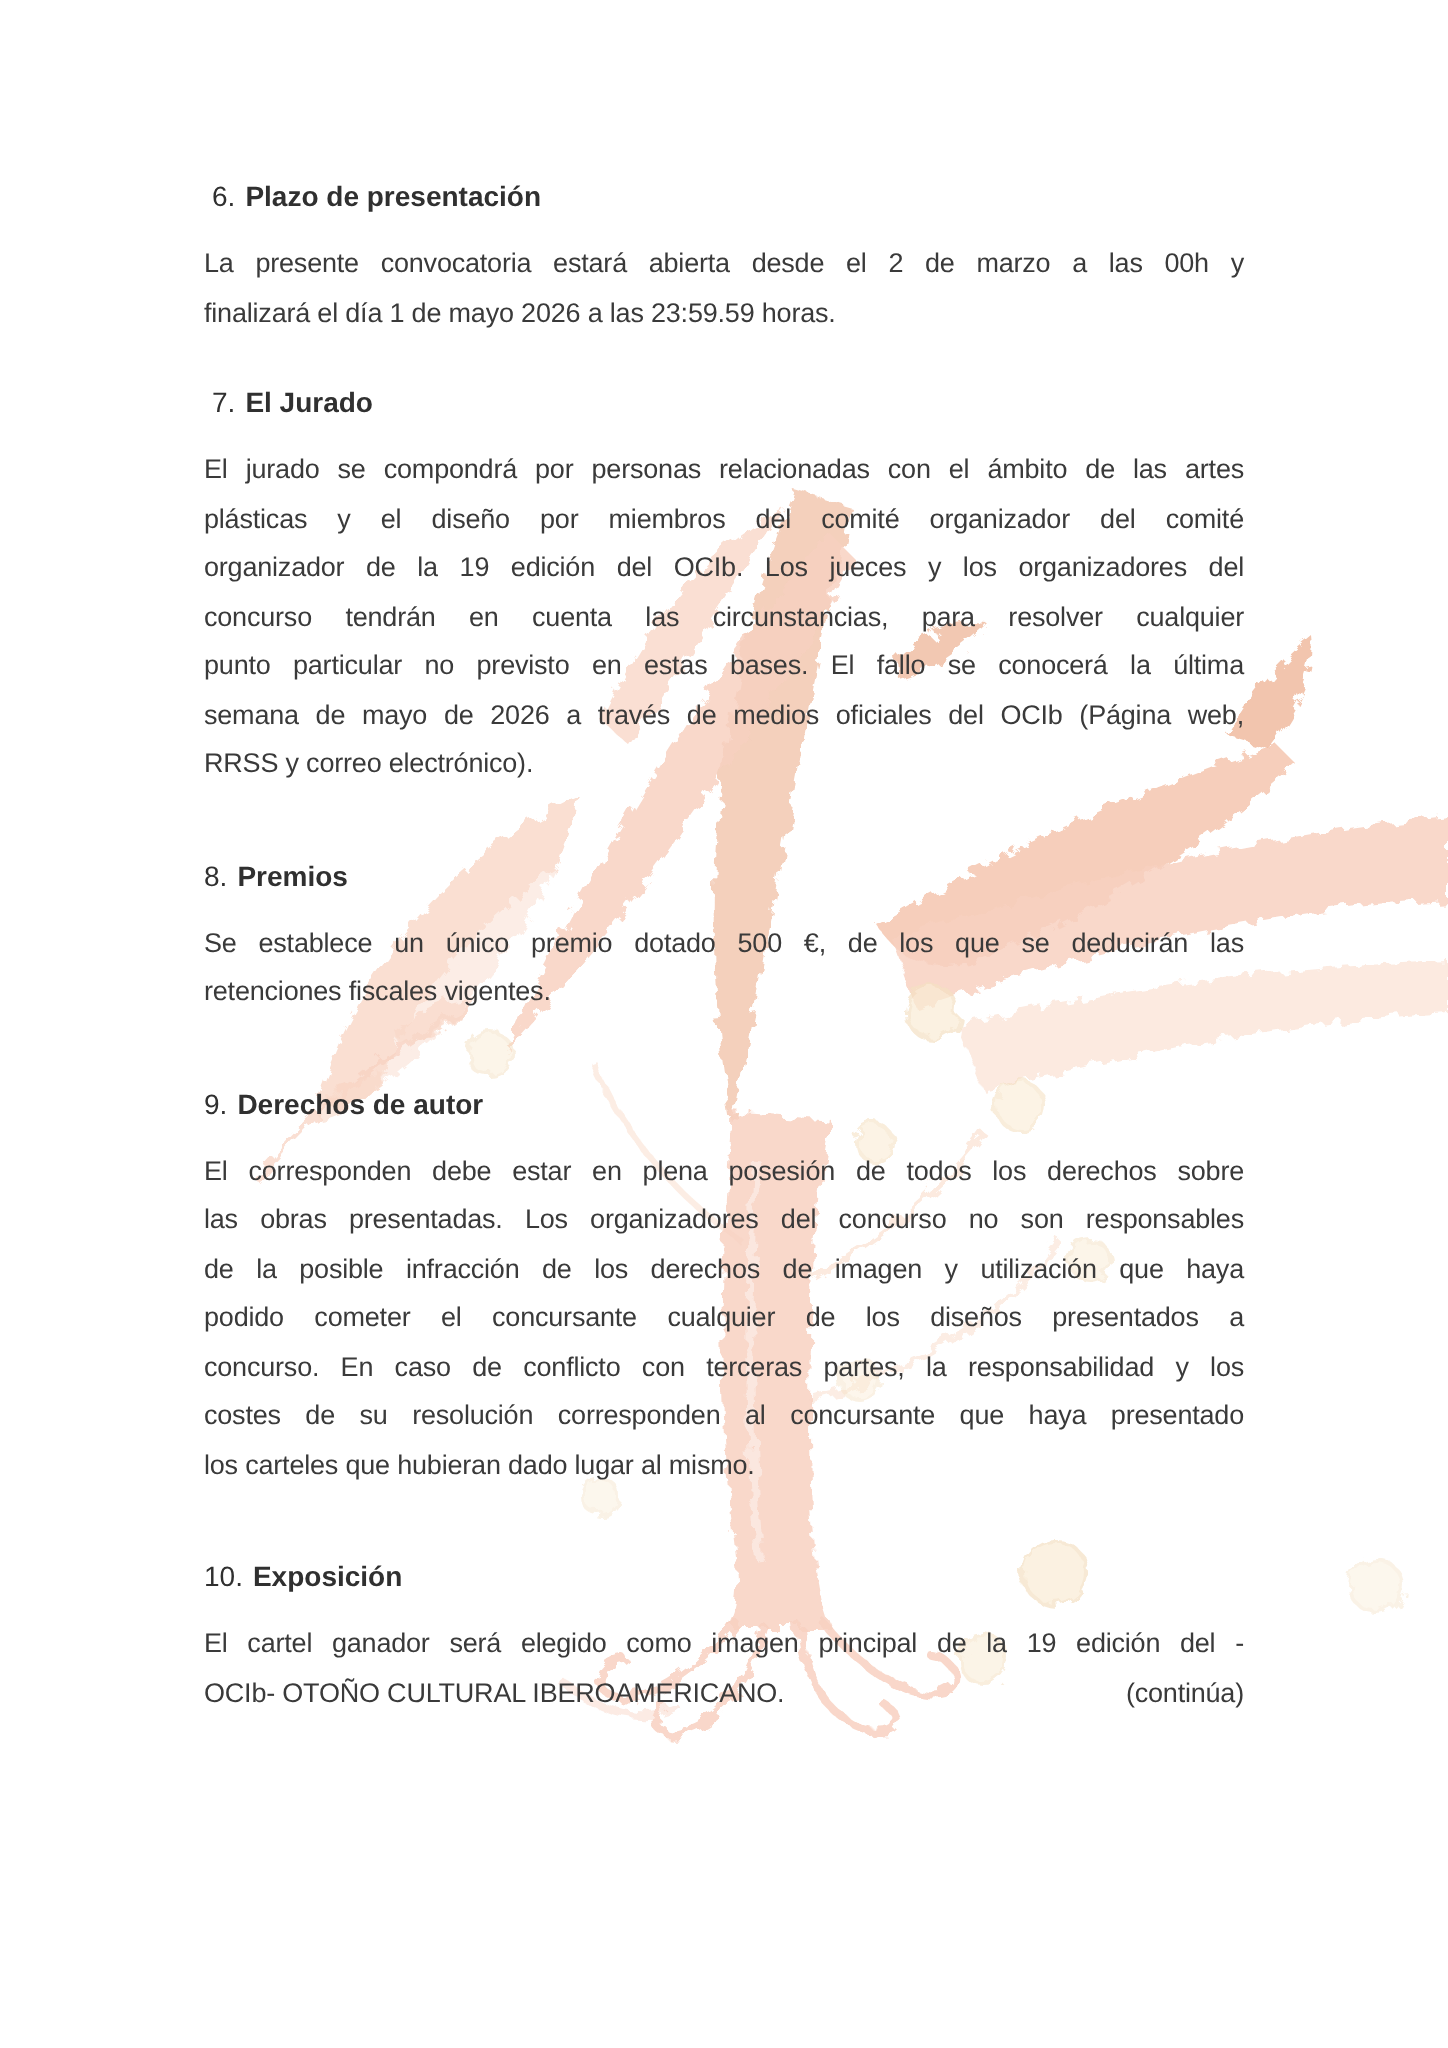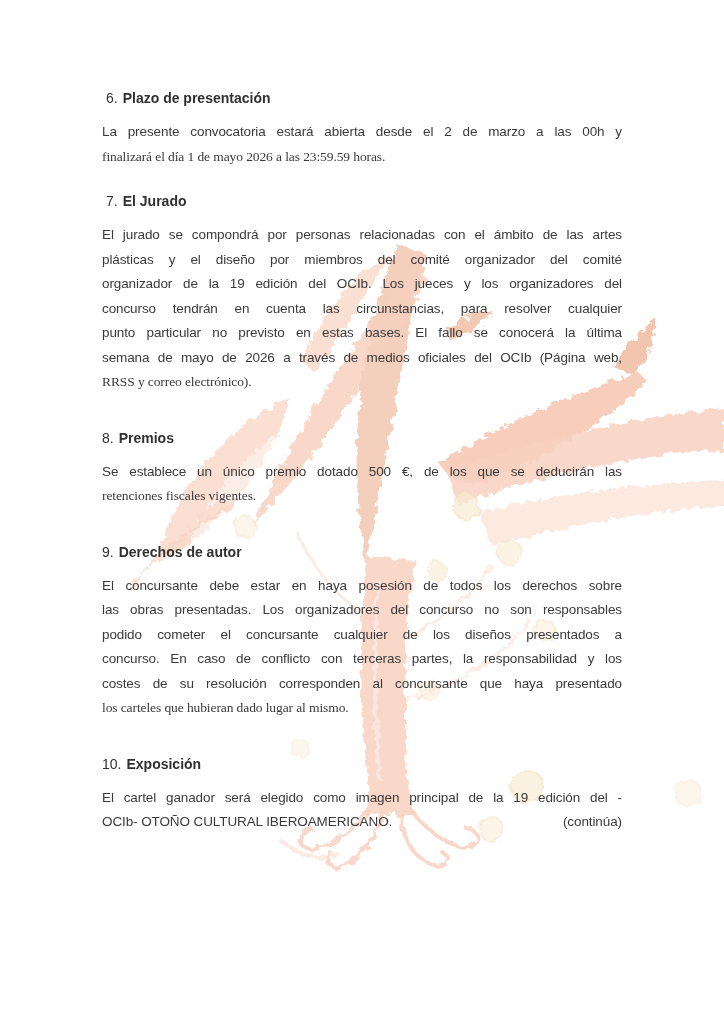--- a/index.html
+++ b/index.html
@@ -37,21 +37,21 @@
   .heading.indent { padding-left: 4px; margin-top: 22px; }
   .heading .num { margin-right: 5px; }
   .heading .ttl { font-weight: bold; }
   .para { margin: 0; font-size: 13.5px; letter-spacing: -0.1px; }
   .jline {
     display: block;
     line-height: 24.5px;
     text-align: justify;
     text-align-last: justify;
   }
-  .jline.last { text-align-last: left; font-family: Liberation Serif, serif; }
+  .jline.last { text-align-last: left; }
   .jline-split {
     display: flex;
     justify-content: space-between;
     line-height: 24.5px;
     align-items: flex-end;
   }
   .page-number {
     position: absolute;
     top: 940px;
     right: 102px;
@@ -155,22 +155,23 @@
       <h2 class="heading"><span class="num">8.</span><span class="ttl">Premios</span></h2>
       <p class="para">
         <span class="jline"><span>Se establece un único premio dotado </span><strong>500 €</strong><span>, de los que se deducirán las</span></span>
         <span class="jline last">retenciones fiscales vigentes.</span>
       </p>
     </section>
 
     <section class="doc-section">
       <h2 class="heading"><span class="num">9.</span><span class="ttl">Derechos de autor</span></h2>
       <p class="para">
-        <span class="jline">El concursante debe estar en haya posesión de todos los derechos sobre</span>
+        <span class="jline">El corresponden debe estar en plena posesión de todos los derechos sobre</span>
         <span class="jline">las obras presentadas. Los organizadores del concurso no son responsables</span>
+        <span class="jline">de la posible infracción de los derechos de imagen y utilización que haya</span>
         <span class="jline">podido cometer el concursante cualquier de los diseños presentados a</span>
         <span class="jline">concurso. En caso de conflicto con terceras partes, la responsabilidad y los</span>
         <span class="jline">costes de su resolución corresponden al concursante que haya presentado</span>
         <span class="jline last">los carteles que hubieran dado lugar al mismo.</span>
       </p>
     </section>
 
     <section class="doc-section">
       <h2 class="heading"><span class="num">10.</span><span class="ttl">Exposición</span></h2>
       <p class="para">

